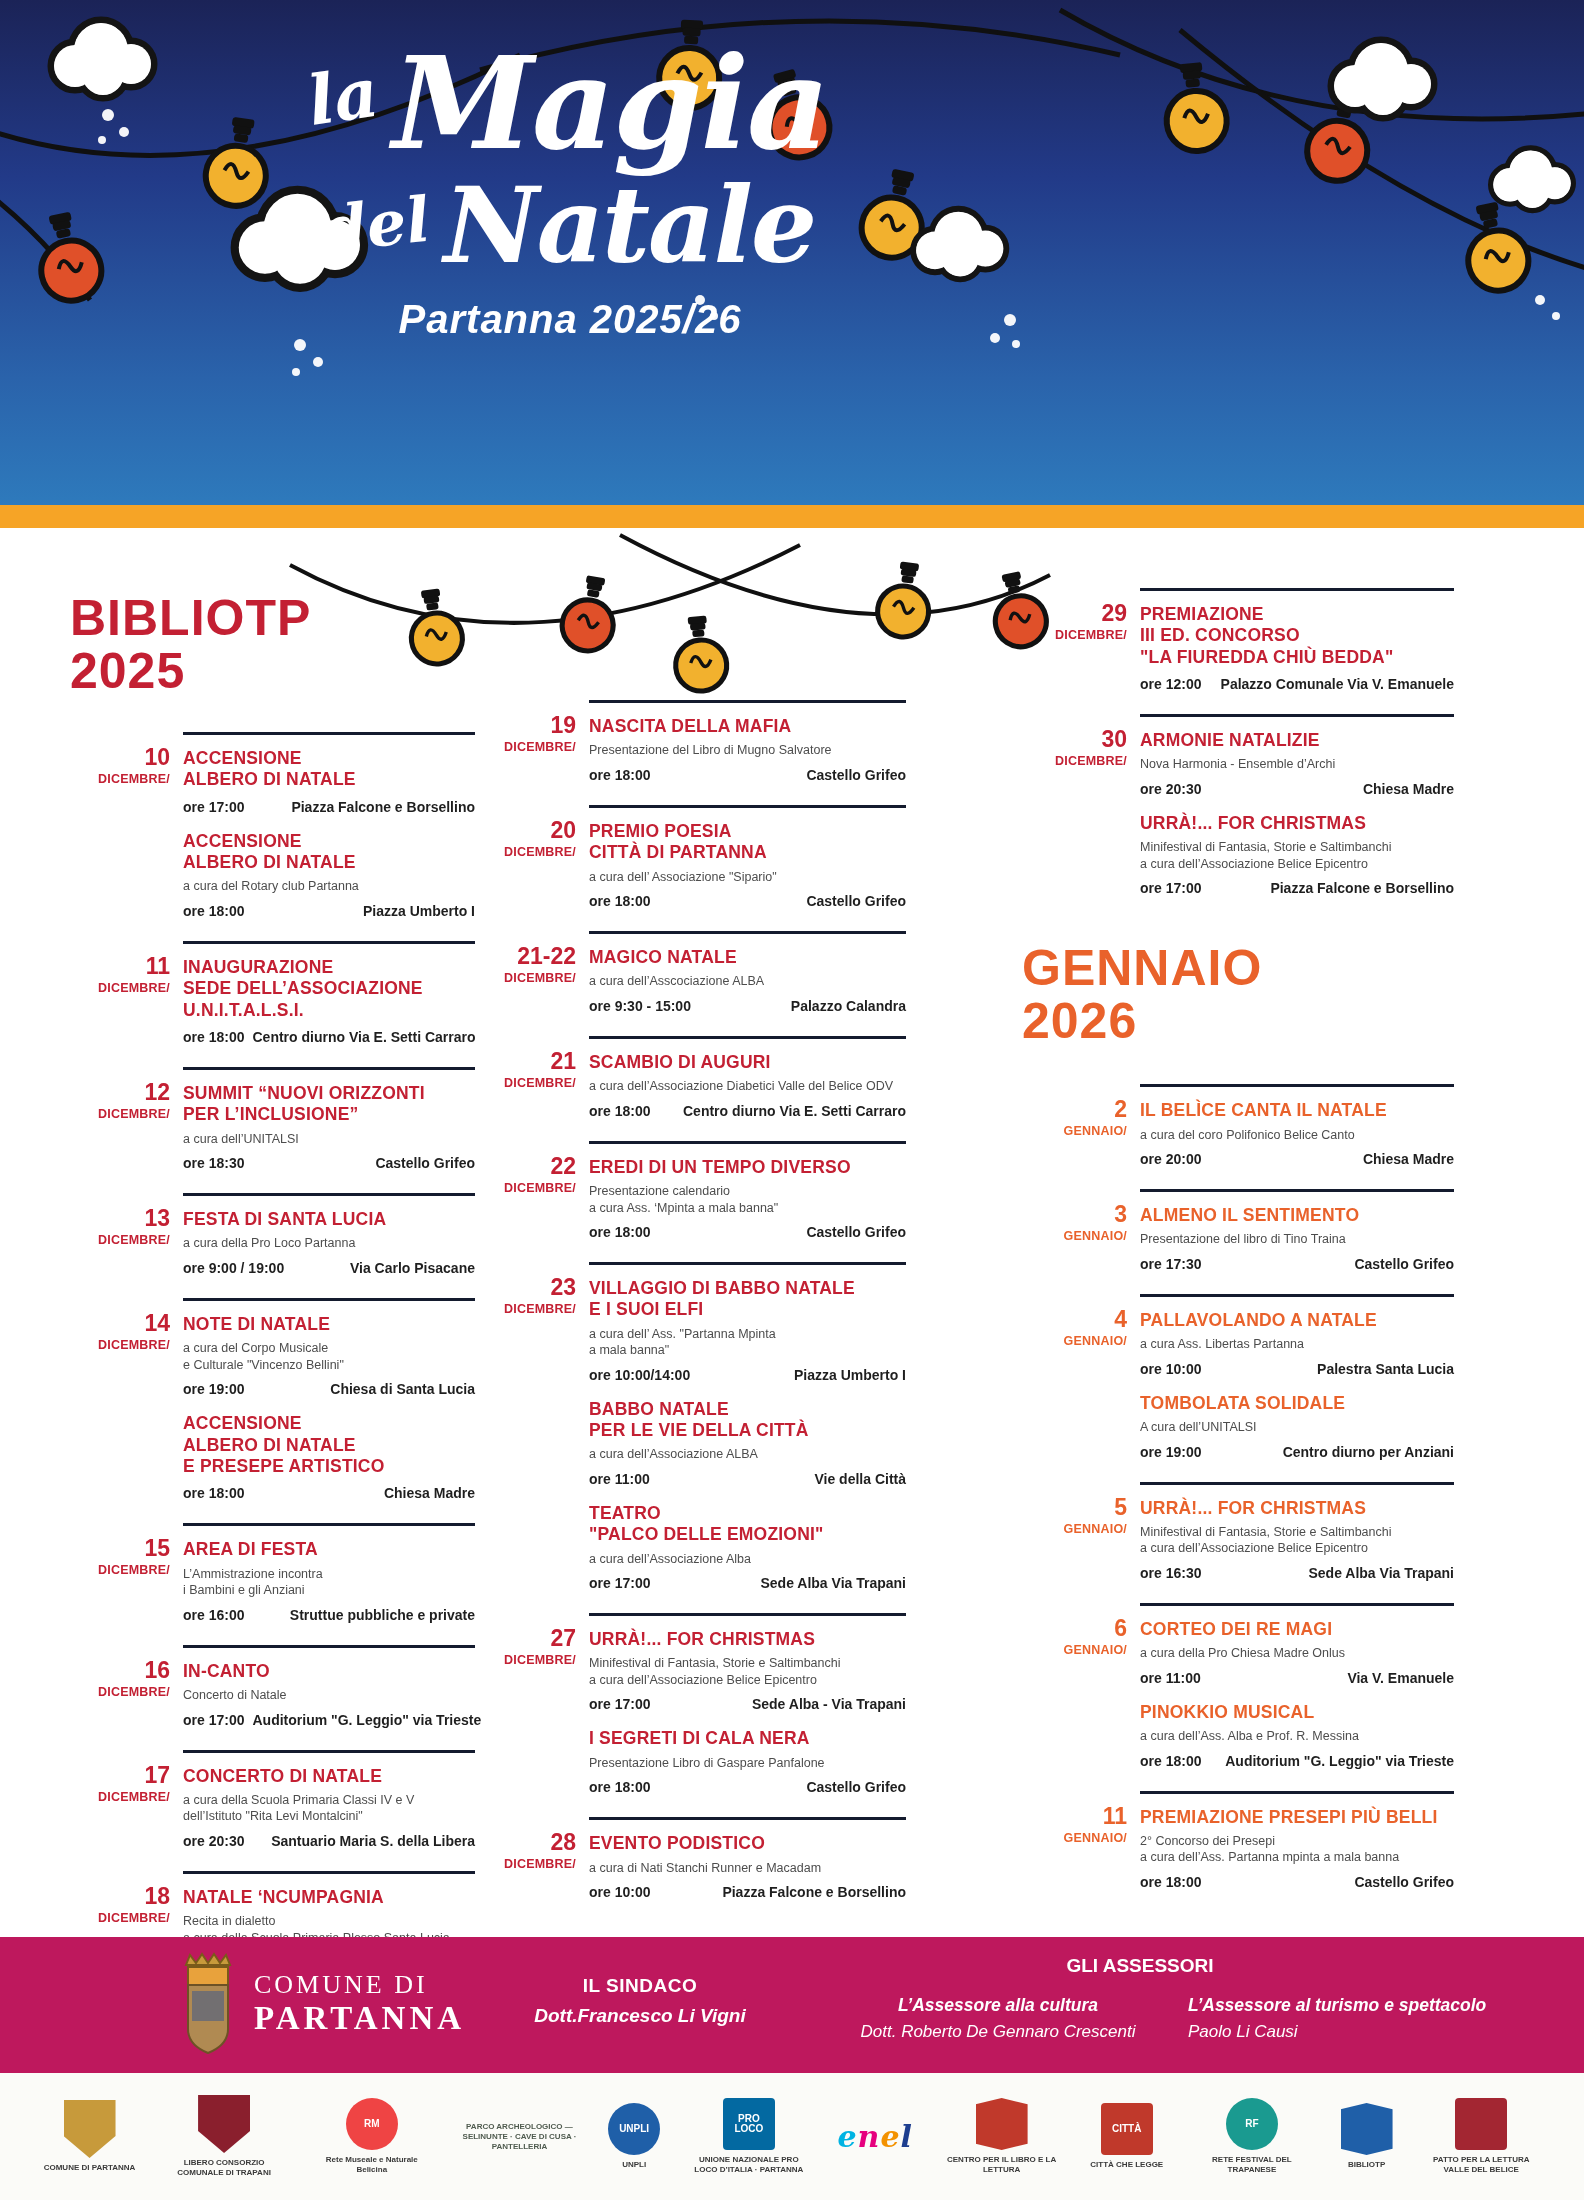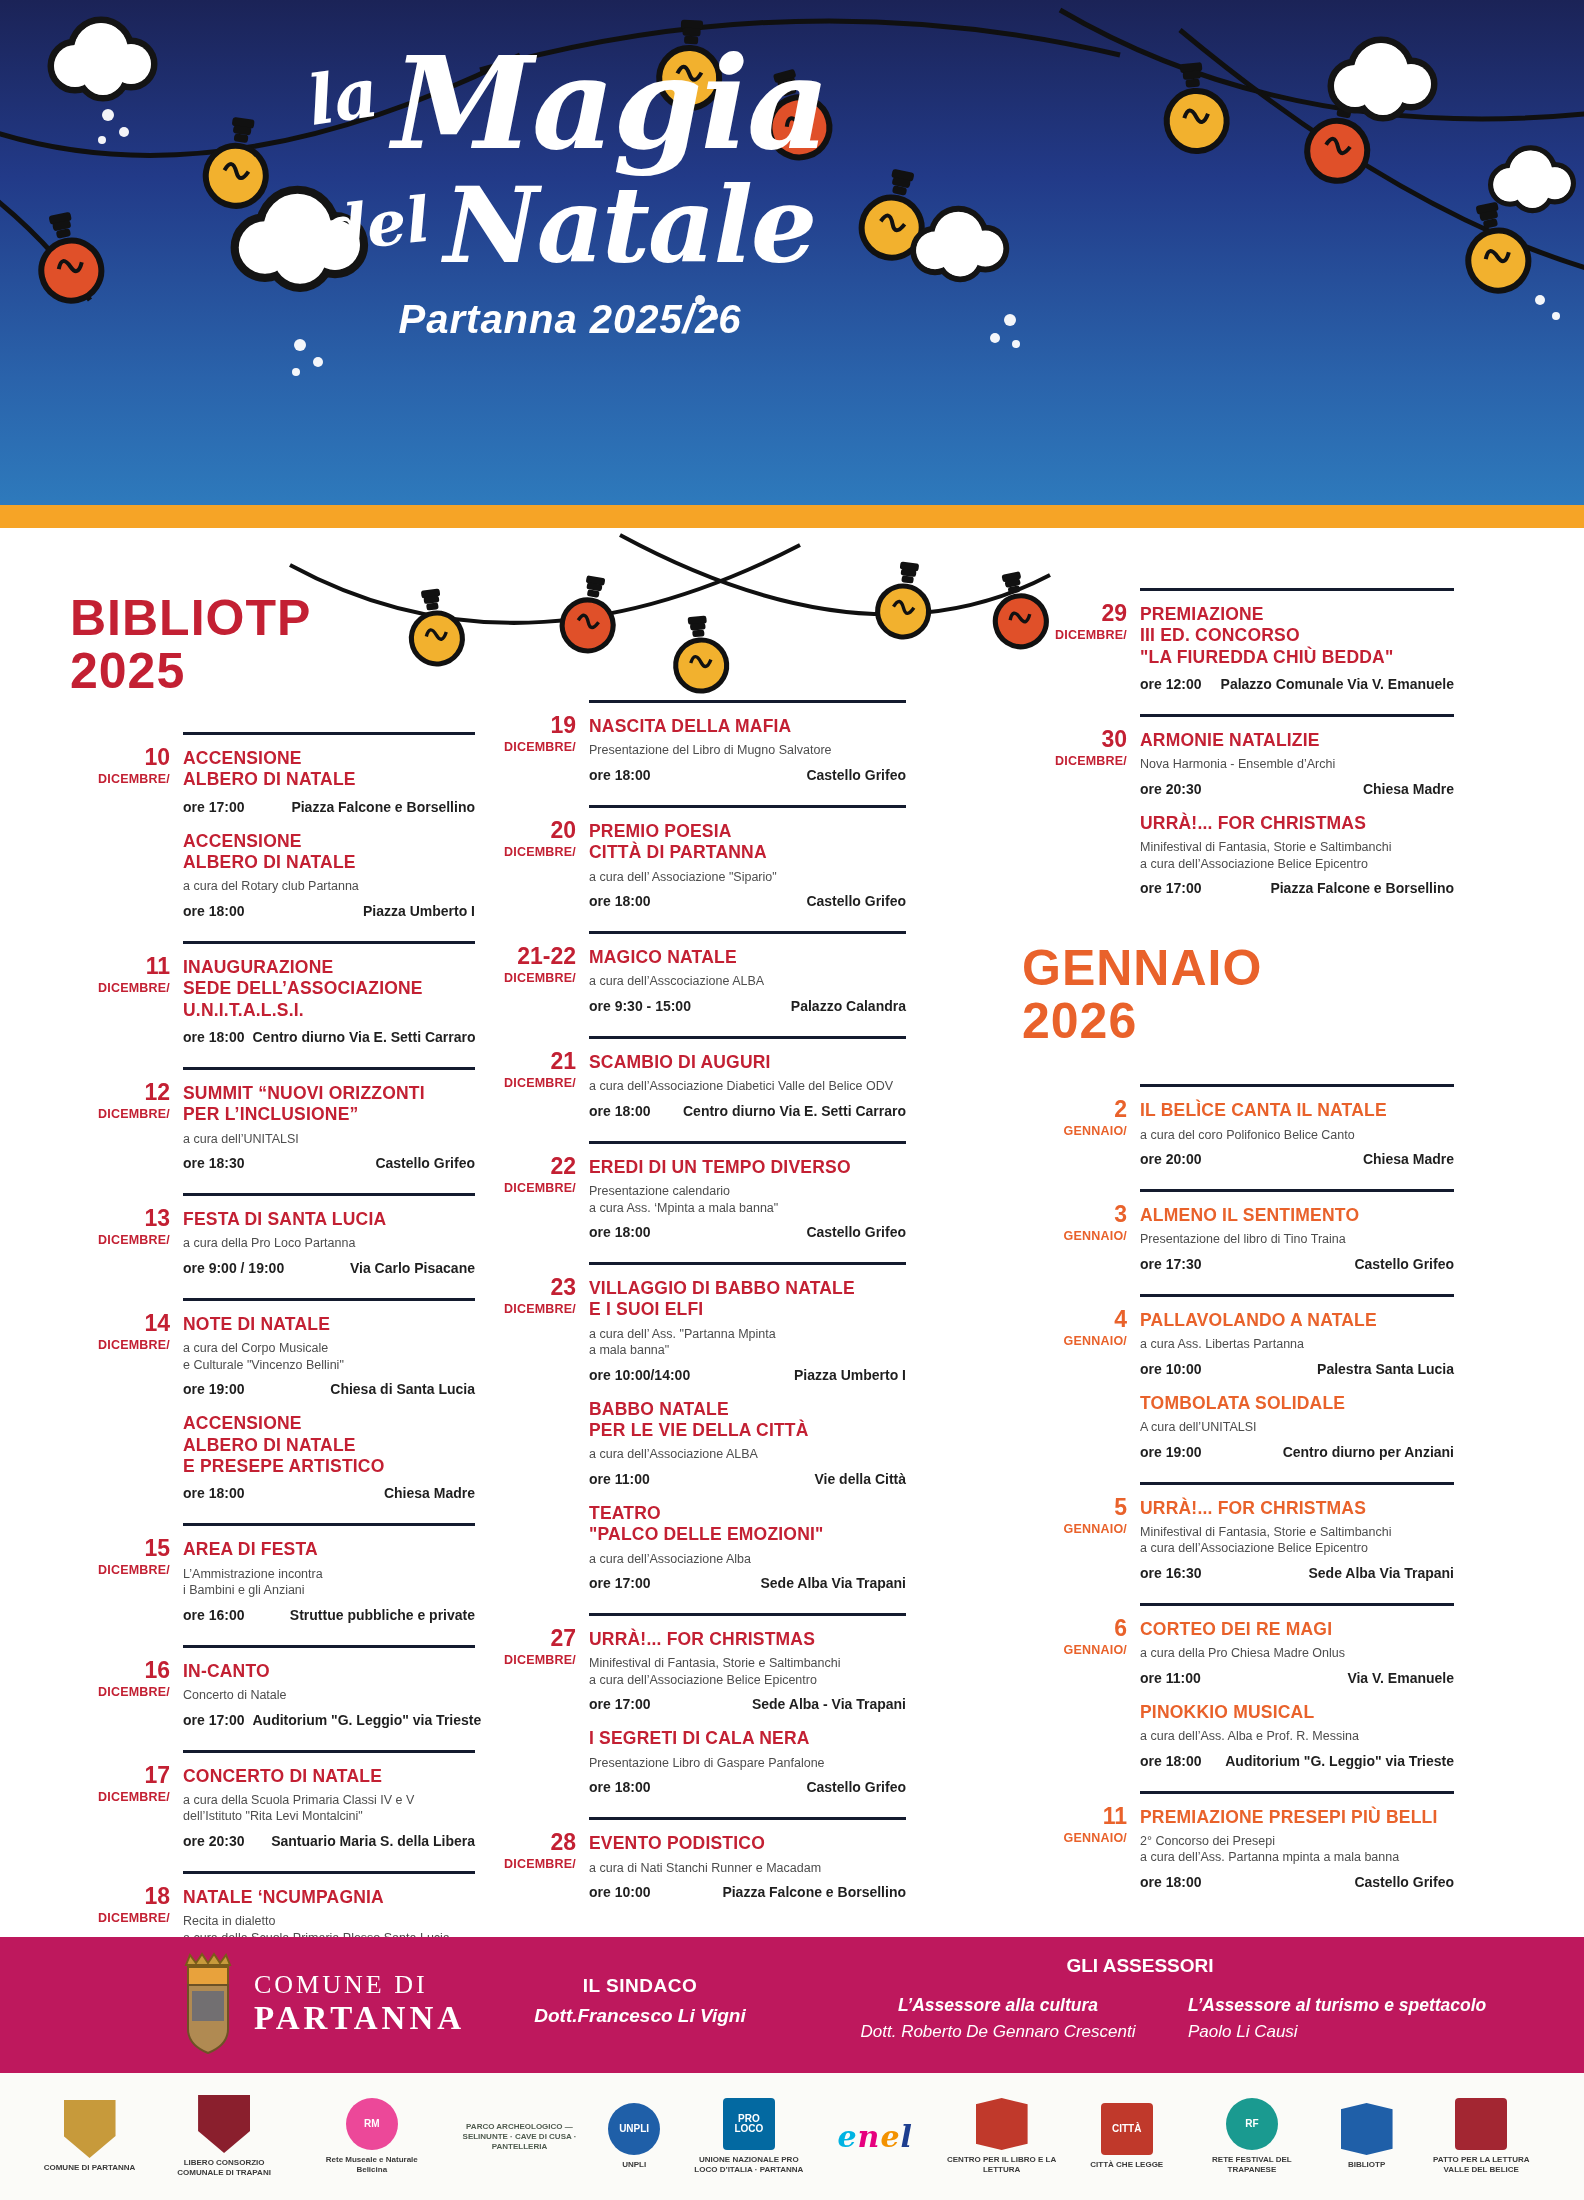--- a/index.html
+++ b/index.html
@@ -896,21 +896,21 @@
   <div class="logos" id="logo-strip">
       <div class="logo">
         <div class="glyph shield" style="background: rgb(199, 154, 59);"></div>
         <div class="logo-caption">COMUNE DI PARTANNA</div>
       </div>
       <div class="logo">
         <div class="glyph shield" style="background: rgb(138, 31, 45);"></div>
         <div class="logo-caption">LIBERO CONSORZIO COMUNALE DI TRAPANI</div>
       </div>
       <div class="logo">
-        <div class="glyph badge" style="background: #ec4899;">RM</div>
+        <div class="glyph badge" style="background: #ef4444;">RM</div>
         <div class="logo-caption">Rete Museale e Naturale Belicina</div>
       </div>
       <div class="logo">
         <div class="logo-caption" style="color: rgb(79, 91, 79);">PARCO ARCHEOLOGICO — SELINUNTE · CAVE DI CUSA · PANTELLERIA</div>
       </div>
       <div class="logo">
         <div class="glyph badge" style="background: rgb(31, 95, 168);">UNPLI</div>
         <div class="logo-caption">UNPLI</div>
       </div>
       <div class="logo">

